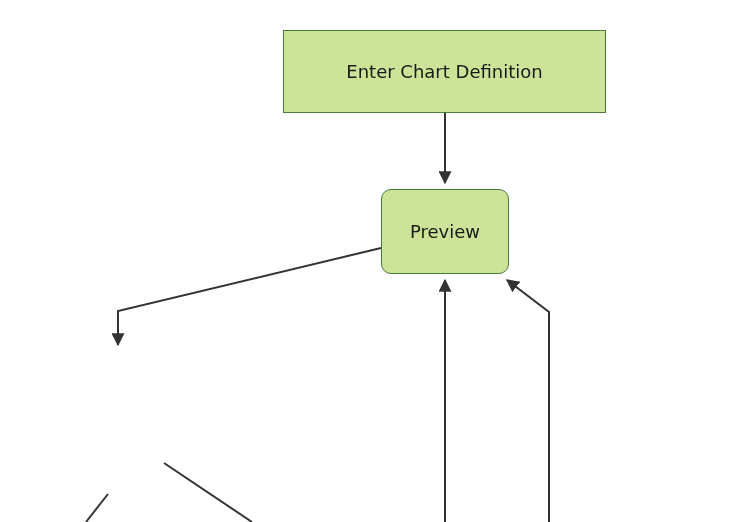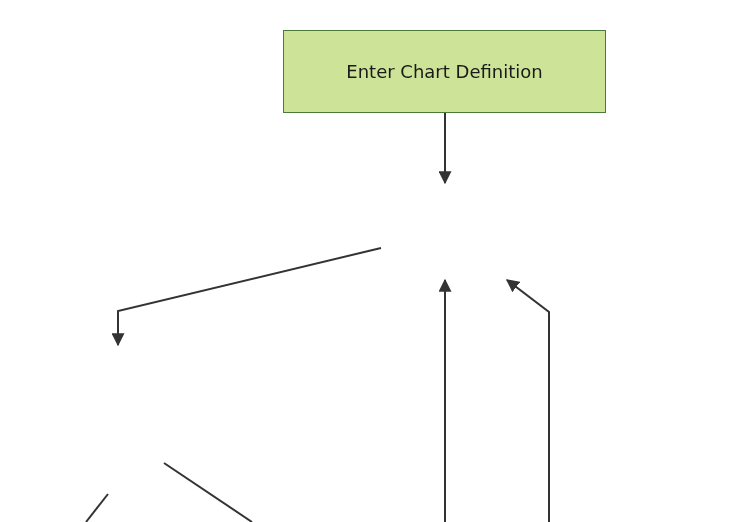--- a/index.html
+++ b/index.html
@@ -91,15 +91,18 @@
 
     <path d="M 108 494 L 86 522" fill="none" stroke="#333333" stroke-width="2"></path>
 
     <path d="M 164 463 L 252 522" fill="none" stroke="#333333" stroke-width="2"></path>
   </svg>
 
   <div class="node node-rect" style="left:283px; top:30px; width:323px; height:83px;">
     <span>Enter Chart Definition</span>
   </div>
 
+  <div class="node node-round" style="left:381px; top:189px; width:128px; height:85px;">
+    <span>Preview</span>
+  </div>
 
 
 </div>
 
 </body></html>

